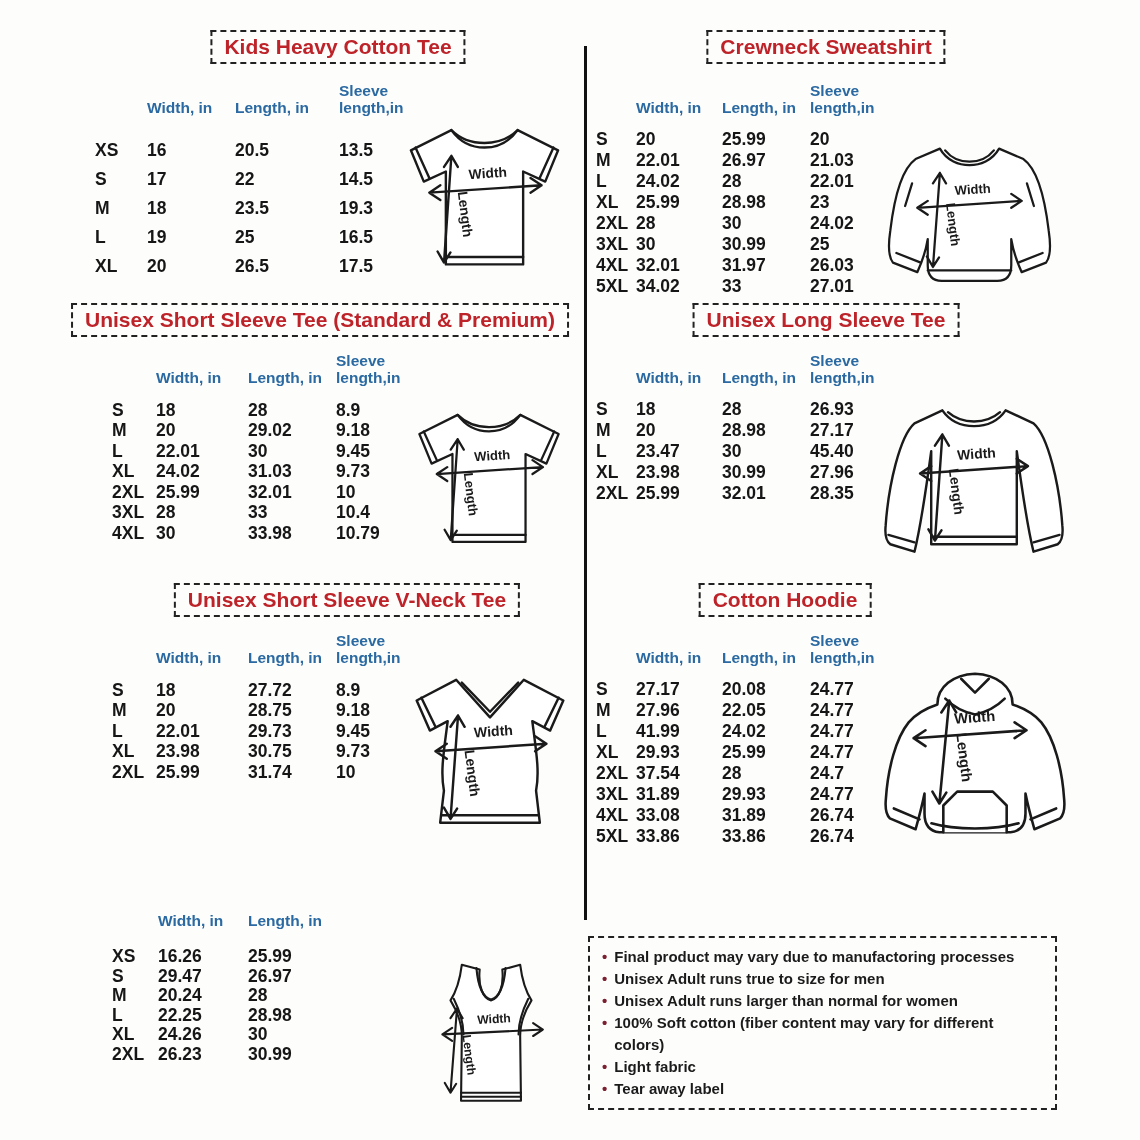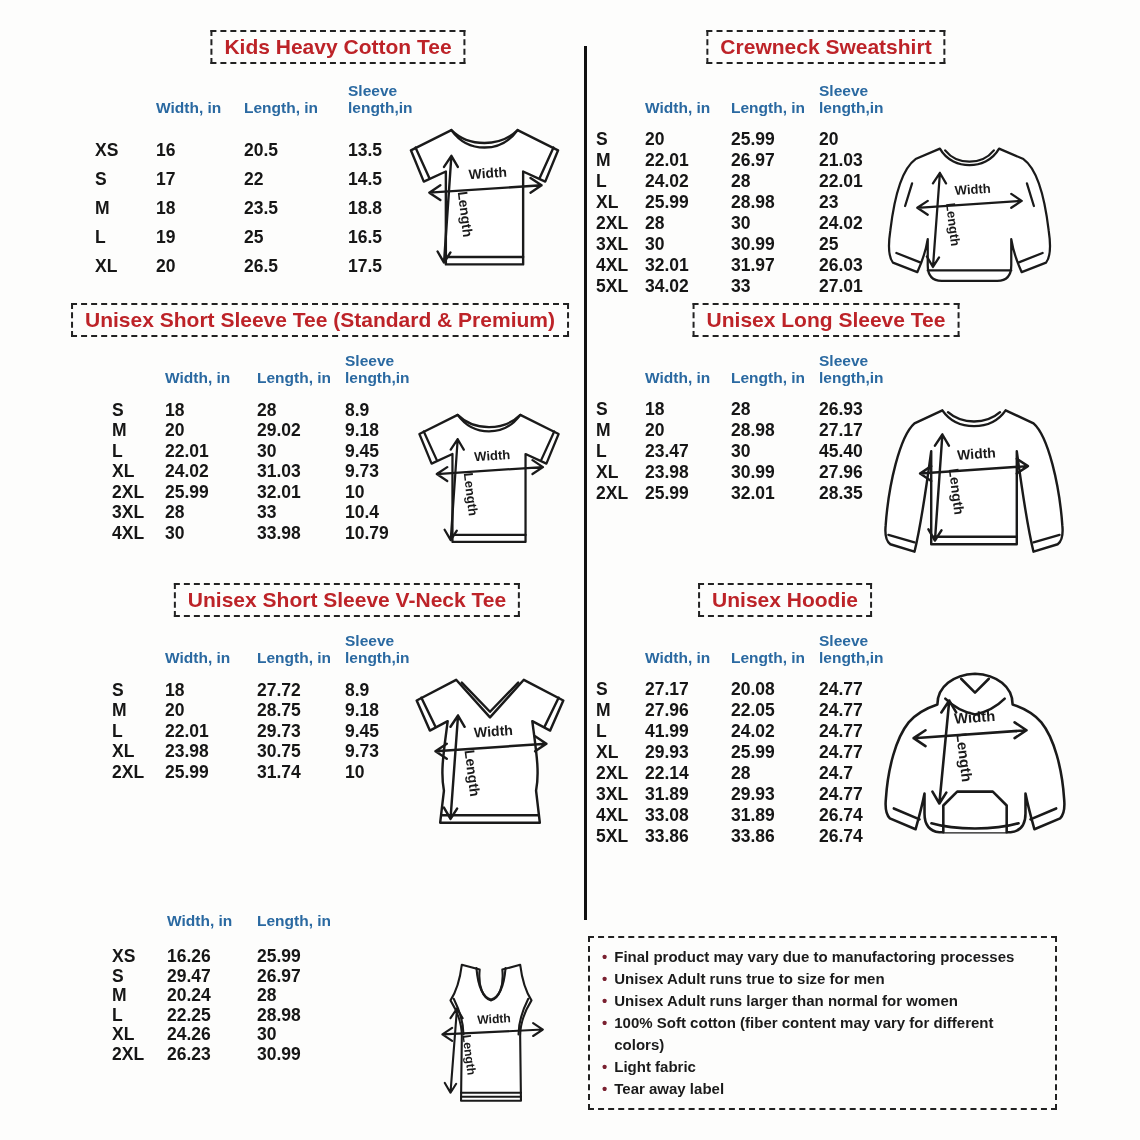--- a/index.html
+++ b/index.html
@@ -22,21 +22,21 @@
   .tbl-left   {--c1:44px;--c2:92px;--c3:88px;--c4:86px;}
   .tbl-left   .trow{height:20.5px;}
   .tbl-left   .rows{margin-top:14px;}
   .tbl-right  {--c1:40px;--c2:86px;--c3:88px;--c4:72px;}
   .tbl-right  .trow{height:21px;}
   .tbl-right  .rows{margin-top:13px;}
   .tbl-tank   {--c1:46px;--c2:90px;--c3:110px;}
   .tbl-tank   .trow{height:19.5px;}
   .tbl-tank   .rows{margin-top:18px;}
   .tbl .cell:nth-child(1),.tbl .hspacer{width:var(--c1);}
-  .tbl .cell:nth-child(2),.tbl .hcell:nth-child(2){width:var(--c2);margin-left:9px;}
+  .tbl .cell:nth-child(2),.tbl .hcell:nth-child(2){width:var(--c2);}
   .tbl .cell:nth-child(3),.tbl .hcell:nth-child(3){width:var(--c3);}
   .tbl .cell:nth-child(4),.tbl .hcell:nth-child(4){width:var(--c4);}
   
   svg{display:block;}
   .garm path,.garm line{stroke:#1a1a1a;fill:none;stroke-width:2.6;stroke-linecap:round;stroke-linejoin:round;}
   .garm .fillw{fill:#ffffff;}
   .garm text{font:bold 15px "Liberation Sans",sans-serif;fill:#1a1a1a;stroke:none;}
   
   .notes-box{left:588px;top:936px;width:469px;border:2px dashed #222;padding:8px 12px;background:#fdfdfc;box-sizing:border-box;}
   .notes-box ul{list-style:none;margin:0;padding:0;}
@@ -69,21 +69,21 @@
         <div class="trow">
           <span class="cell">S</span>
           <span class="cell">17</span>
           <span class="cell">22</span>
           <span class="cell">14.5</span>
         </div>
         <div class="trow">
           <span class="cell">M</span>
           <span class="cell">18</span>
           <span class="cell">23.5</span>
-          <span class="cell">18.8</span>
+          <span class="cell">19.3</span>
         </div>
         <div class="trow">
           <span class="cell">L</span>
           <span class="cell">19</span>
           <span class="cell">25</span>
           <span class="cell">16.5</span>
         </div>
         <div class="trow">
           <span class="cell">XL</span>
           <span class="cell">20</span>
@@ -345,21 +345,21 @@
     <path d="M70,23 L100,54 L130,23"></path>
     <path d="M49,164 L151,164"></path>
     <path d="M27,39 L42,70"></path>
       <path d="M173,39 L158,70"></path>
     <path d="M42,96 L160,88 M54,88 L42,96 L54,104 M148,80 L160,88 M148,96 L160,88"></path>
     <path d="M66,58 L58,168 M58,70 L66,58 L73,70 M51,156 L58,168 M65,157 L58,168"></path>
     <text x="104" y="80" text-anchor="middle" transform="rotate(-4 104 80)">Width</text>
     <text x="76" y="120" text-anchor="middle" transform="rotate(83 76 120)">Length</text>
   </svg>
 
-  <div class="abs title-box" style="left:785px;top:583px;">Unisex Hoodie</div>
+  <div class="abs title-box" style="left:785px;top:583px;">Cotton Hoodie</div>
   <div class="abs tbl tbl-right" style="left:596px;top:632px;">
     <div class="hrow">
         <span class="hspacer"></span>
         <span class="hcell">Width, in</span>
         <span class="hcell">Length, in</span>
         <span class="hcell">Sleeve
 length,in</span>
       </div>
     <div class="rows">
         <div class="trow">
@@ -381,21 +381,21 @@
           <span class="cell">24.77</span>
         </div>
         <div class="trow">
           <span class="cell">XL</span>
           <span class="cell">29.93</span>
           <span class="cell">25.99</span>
           <span class="cell">24.77</span>
         </div>
         <div class="trow">
           <span class="cell">2XL</span>
-          <span class="cell">22.14</span>
+          <span class="cell">37.54</span>
           <span class="cell">28</span>
           <span class="cell">24.7</span>
         </div>
         <div class="trow">
           <span class="cell">3XL</span>
           <span class="cell">31.89</span>
           <span class="cell">29.93</span>
           <span class="cell">24.77</span>
         </div>
         <div class="trow">

